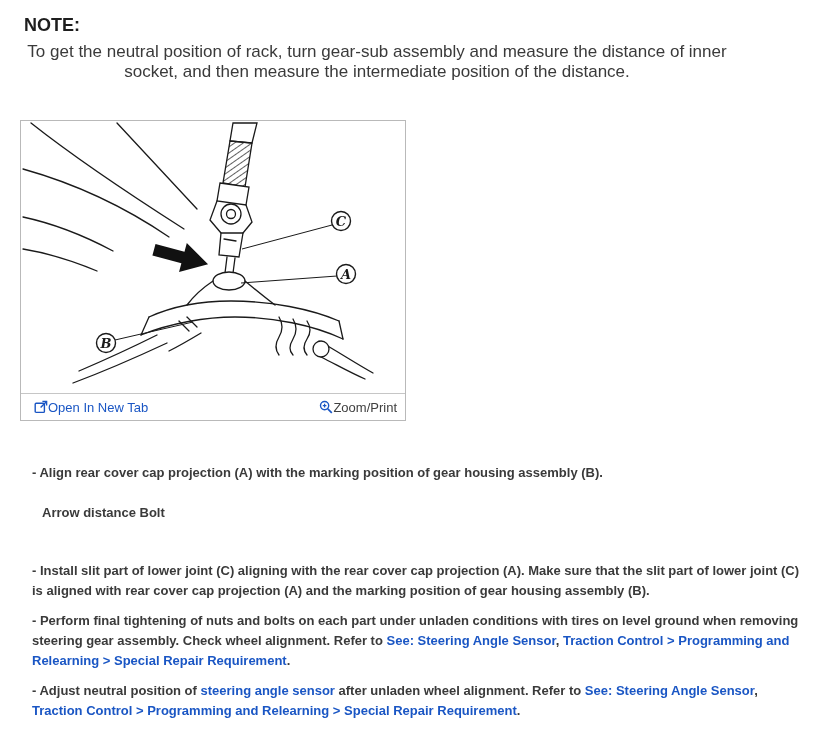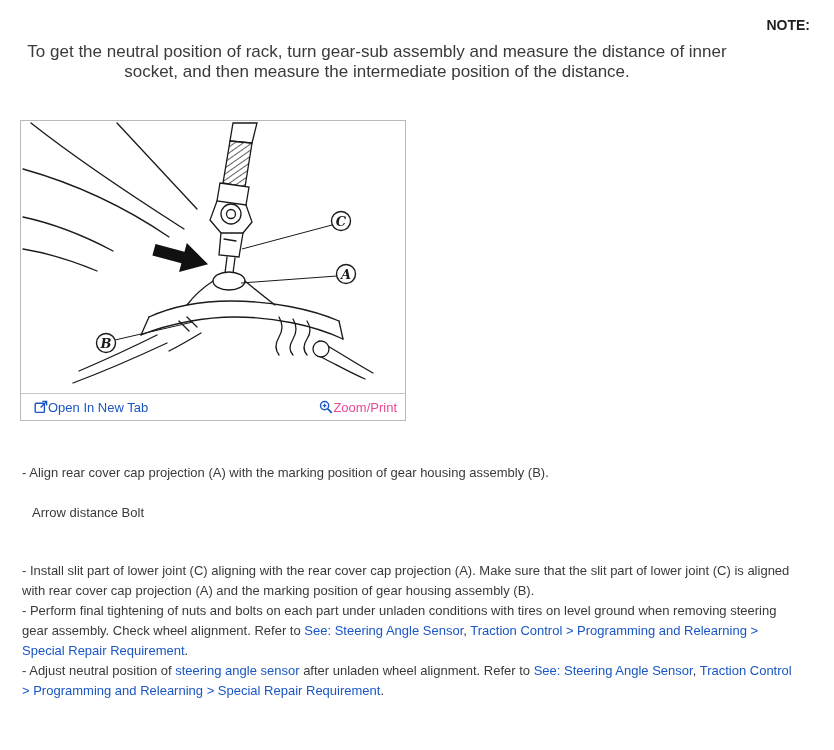--- a/index.html
+++ b/index.html
@@ -7,22 +7,22 @@
   body {
     width: 834px; height: 750px;
     background: #ffffff;
     font-family: "Liberation Sans", sans-serif;
     color: #3a3a3a;
     overflow: hidden;
   }
   .page { padding: 16px 24px 0 20px; }
 
   .note-label {
-    font-size: 14px; font-weight: bold; color: #1e1e1e;
-    padding-left: 4px; line-height: 18px; text-align: right;
+    font-size: 18px; font-weight: bold; color: #1e1e1e;
+    padding-left: 4px; line-height: 18px;
   }
   .note-text {
     font-size: 17px; line-height: 20px;
     max-width: 712px; padding-left: 2px; margin-top: 8px; text-align: center;
   }
 
   .figure-box {
     margin-top: 38px;
     width: 386px;
     border: 1px solid #b9b9b9;
@@ -34,28 +34,29 @@
   .figure-toolbar {
     display: flex; justify-content: space-between; align-items: center;
     height: 27px; border-top: 1px solid #c6c6c6;
     padding: 0 8px 0 13px; font-size: 13px;
   }
   .tool-link {
     display: inline-flex; align-items: center; 
     text-decoration: none; cursor: pointer;
   }
   .tool-link.open { color: #1a56c4; }
-  .tool-link.zoom { color: #ec4899; }
+  .tool-link.zoom { color: #404040; }
   .tool-icon { display: inline-flex; align-items: center; }
 
   .content { margin-top: 42px; }
   .para {
     font-size: 13px; line-height: 20px;
     max-width: 772px; padding-left: 2px;
-    margin: 0;
+    margin: 10px;
+    font-weight: bold;
   }
   .para.indent { padding-left: 12px; }
   .para.space-medium { margin-bottom: 20px; }
   .para.space-large { margin-bottom: 38px; }
   a.doclink { color: #1a56c4; text-decoration: none; cursor: pointer; }
 </style>
 </head>
 <body>
 
 <div class="page">

